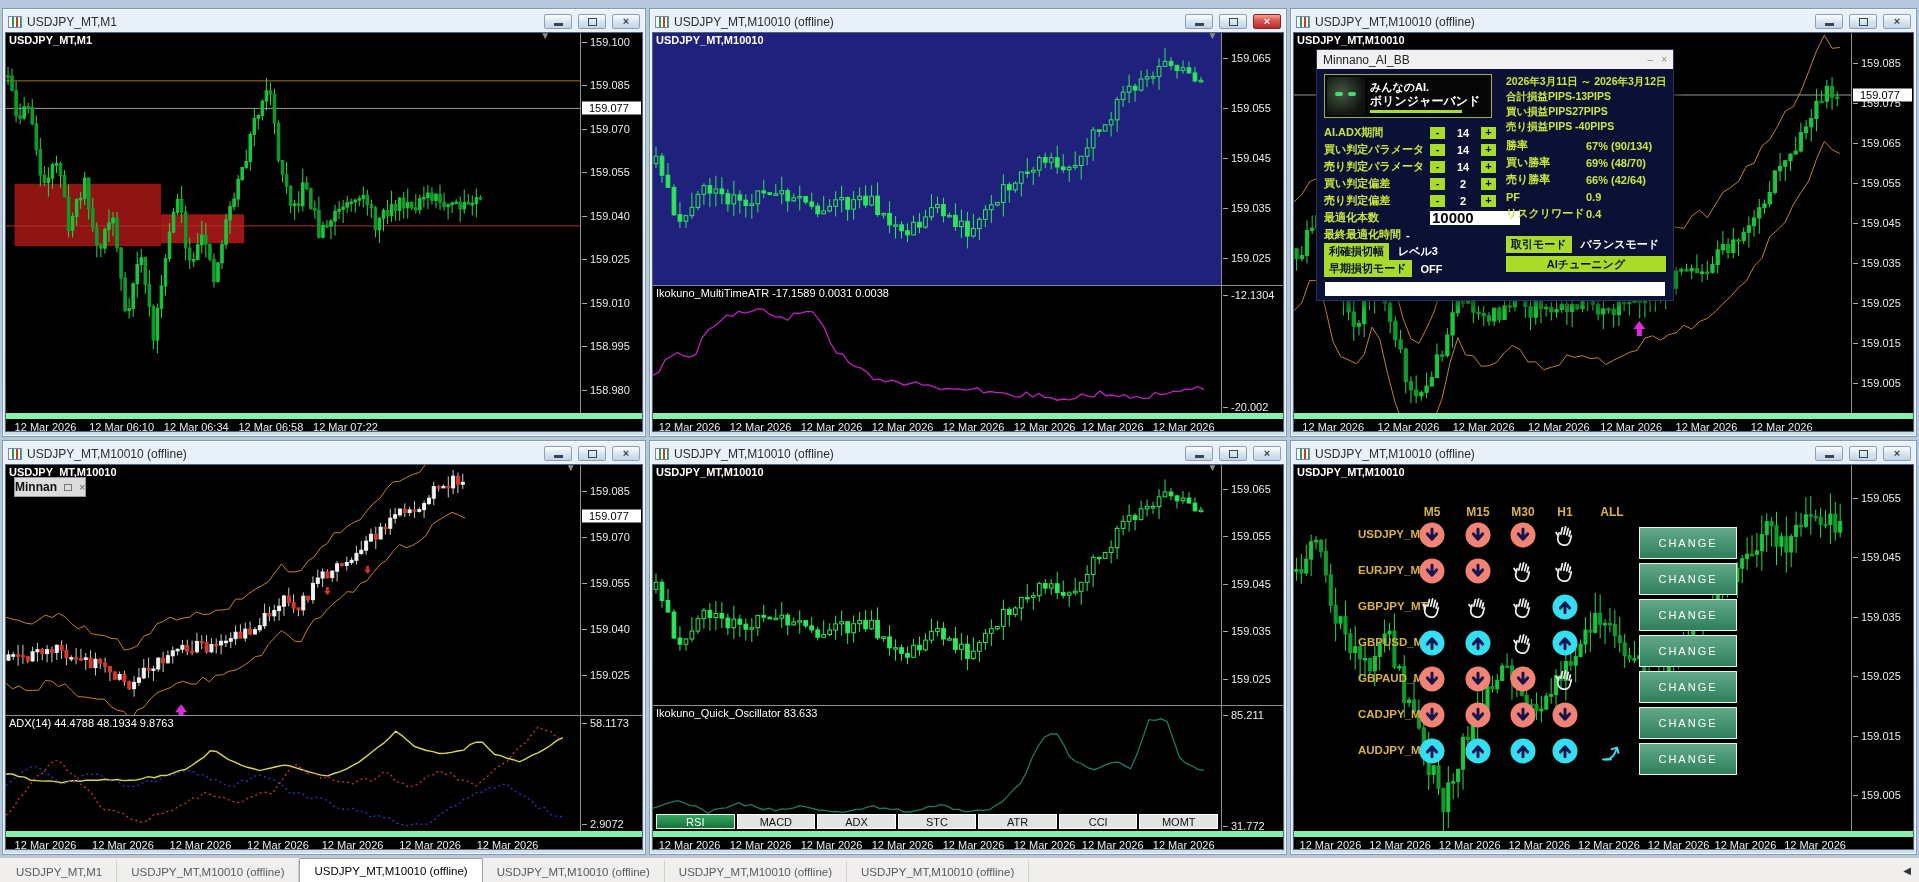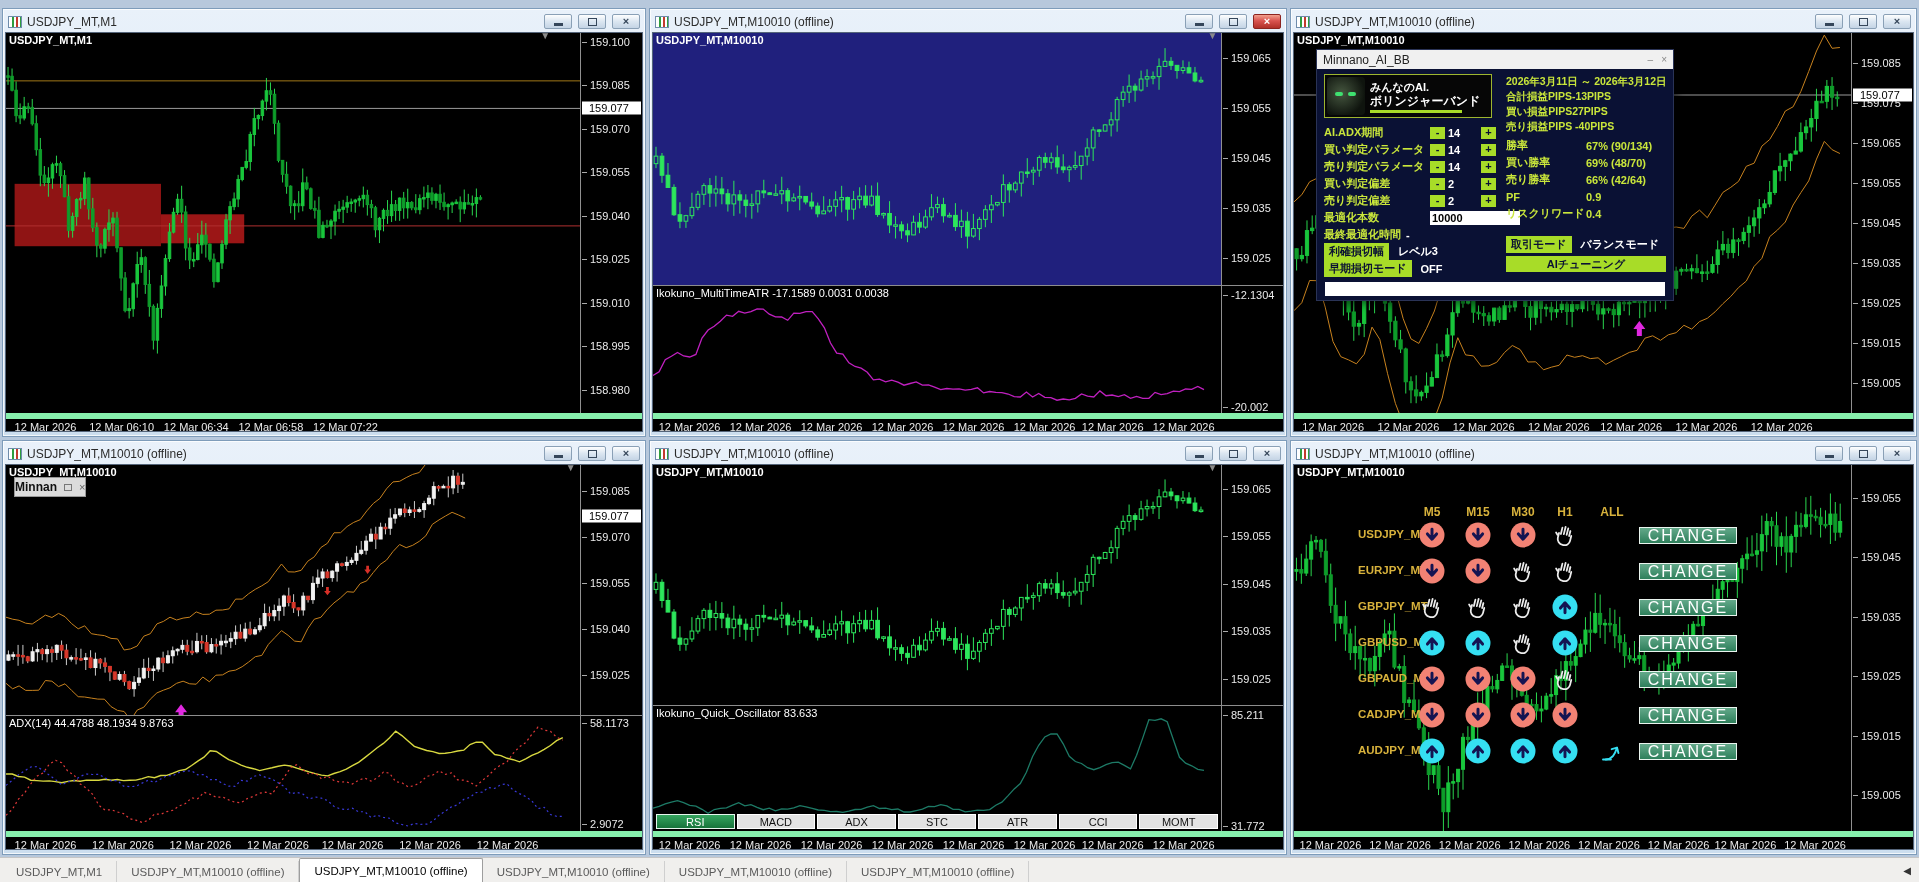--- a/index.html
+++ b/index.html
@@ -31,21 +31,21 @@
 .time-axis{position:relative;border-top:6px solid #86efac;background:#000;flex-shrink:0}
 .ta-inner{position:absolute;left:0;top:0;bottom:0;right:62px}
 .ta-inner .t{position:absolute;top:2px;color:#eaeaea;font-size:11px;white-space:nowrap}
 
 .matrix{position:absolute;left:0;top:0;right:62px;bottom:0}
 .mx-h{position:absolute;color:#d8b23c;font-weight:bold;font-size:12px;transform:translateX(-50%)}
 .mx-label{position:absolute;color:#d8b23c;font-weight:bold;font-size:11.5px}
 .sig{position:absolute;width:25px;height:25px;border-radius:50%;transform:translate(-50%,-50%);display:flex;align-items:center;justify-content:center}
 .sig svg{width:17px;height:17px}
 .handsvg,.arrsvg{position:absolute;width:27px;height:27px;transform:translate(-50%,-50%)}
-.chg{position:absolute;width:98px;height:17px;background:linear-gradient(#63a98a,#2e7f5b);border:1px solid #e9f4ee;color:#fff;font-size:16px;letter-spacing:2px;display:flex;align-items:center;justify-content:center;cursor:pointer}
+.chg{position:absolute;width:98px;height:32px;background:linear-gradient(#63a98a,#2e7f5b);border:1px solid #e9f4ee;color:#fff;font-size:11px;letter-spacing:2px;display:flex;align-items:center;justify-content:center;cursor:pointer}
 
 .osc-buttons{position:absolute;left:3px;bottom:2px;right:65px;display:flex;gap:2px}
 .ob{flex:1;height:15px;border:1px solid #fff;background:#e3e3e3;color:#111;font-size:11px;display:flex;align-items:center;justify-content:center;cursor:pointer}
 .ob.active{background:linear-gradient(#35a55f,#17733a);color:#fff;border-color:#e6f6ec}
 
 .mpopup{position:absolute;left:8px;top:12px;background:#dcdcdc;border:1px solid #989898;box-shadow:2px 2px 4px rgba(0,0,0,.5);padding:2px 0;display:flex;align-items:center;gap:7px;color:#111;font-weight:bold;font-size:12px}
 .mp-res{width:8px;height:7px;border:1px solid #777}
 .mp-x{color:#666;font-size:11px;font-weight:normal}
 
 .panel{position:absolute;left:22px;top:16px;width:358px;background:#0a1134;border:1px solid #2a3356;box-shadow:3px 3px 9px rgba(0,0,0,.55);font-weight:bold}
@@ -59,22 +59,22 @@
 .logo{width:168px;height:44px;background:#060606;border:1px solid #9db52f;position:relative;margin-bottom:6px}
 .face{position:absolute;left:2px;top:2px;width:38px;height:38px;background:radial-gradient(circle at 38% 42%,#45563f,#0f140e 72%);border-radius:4px}
 .face::after{content:"";position:absolute;left:8px;top:15px;width:8px;height:4px;background:#3fe070;box-shadow:13px 0 0 #3fe070;border-radius:2px}
 .logo .lt{position:absolute;left:45px;top:5px;color:#fff;font-size:11px;white-space:nowrap}
 .logo .lt2{position:absolute;left:45px;top:18px;color:#fff;font-size:12px;white-space:nowrap}
 .logo .bar{position:absolute;left:45px;bottom:4px;width:92px;height:3px;background:#a8dc28}
 .pinfo{line-height:15px;white-space:nowrap;font-size:10.5px}
 .prow{display:flex;align-items:center;height:17px;gap:3px;white-space:nowrap}
 .prow .lbl{width:103px;overflow:hidden;flex-shrink:0}
 .pm{width:15px;height:12px;background:#a8dc28;color:#0a1134;display:inline-flex;align-items:center;justify-content:center;font-size:11px;line-height:1;cursor:pointer}
-.pval{width:30px;color:#fff}
-.opt-input{width:90px;height:14px;background:#fff;color:#000;border:none;font-size:11px;font-weight:bold;padding:0 2px;font-family:"Liberation Sans",sans-serif}
+.pval{width:30px;text-align:center;color:#fff}
+.opt-input{width:90px;height:14px;background:#fff;color:#000;border:none;font-size:15px;font-weight:bold;padding:0 2px;font-family:"Liberation Sans",sans-serif}
 .srow{display:flex;height:17px;align-items:center;white-space:nowrap}
 .srow .sl{width:80px;flex-shrink:0}
 .gbtn{background:#a8dc28;color:#0a1134;padding:1px 5px;display:inline-block;cursor:pointer}
 .wv{color:#fff;margin-left:6px}
 .tune{background:#a8dc28;color:#0a1134;text-align:center;height:16px;line-height:16px;margin-top:3px;cursor:pointer}
 .p-foot{height:14px;background:#fff;margin:5px 1px 1px}
 .trade{margin-top:14px}
 
 .tabbar{position:absolute;left:0;top:857px;width:1919px;height:25px;background:#f0efed;border-top:1px solid #c6c6c6;display:flex;align-items:flex-end;padding-left:2px}
 .tab{height:21px;padding:0 14px;font-size:11.5px;color:#5a5a5a;display:flex;align-items:center;border-right:1px solid #cfcfcf;white-space:nowrap;cursor:pointer}

